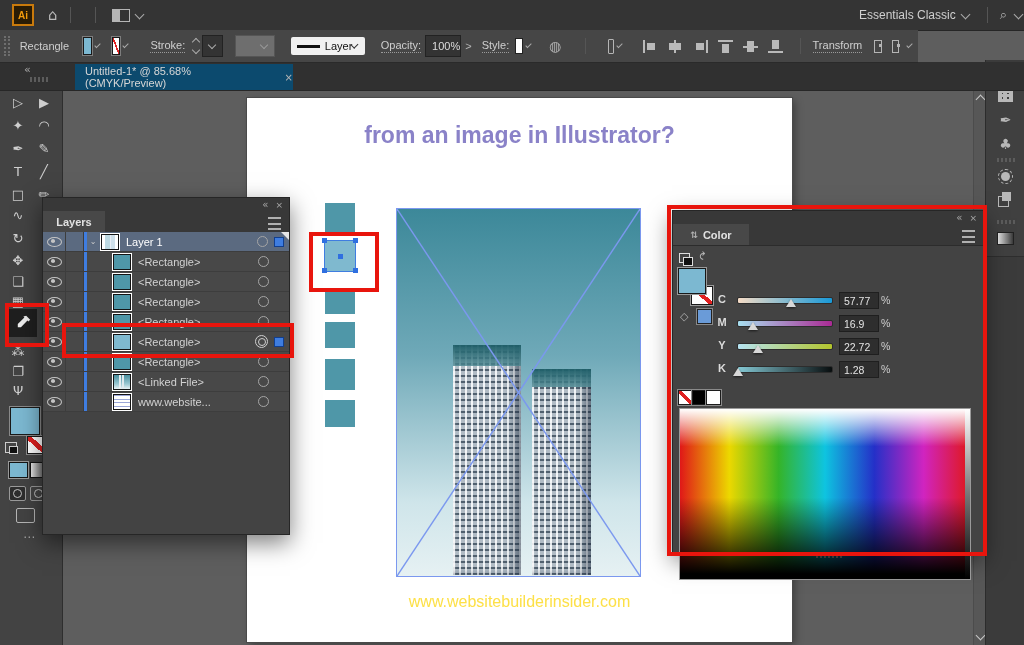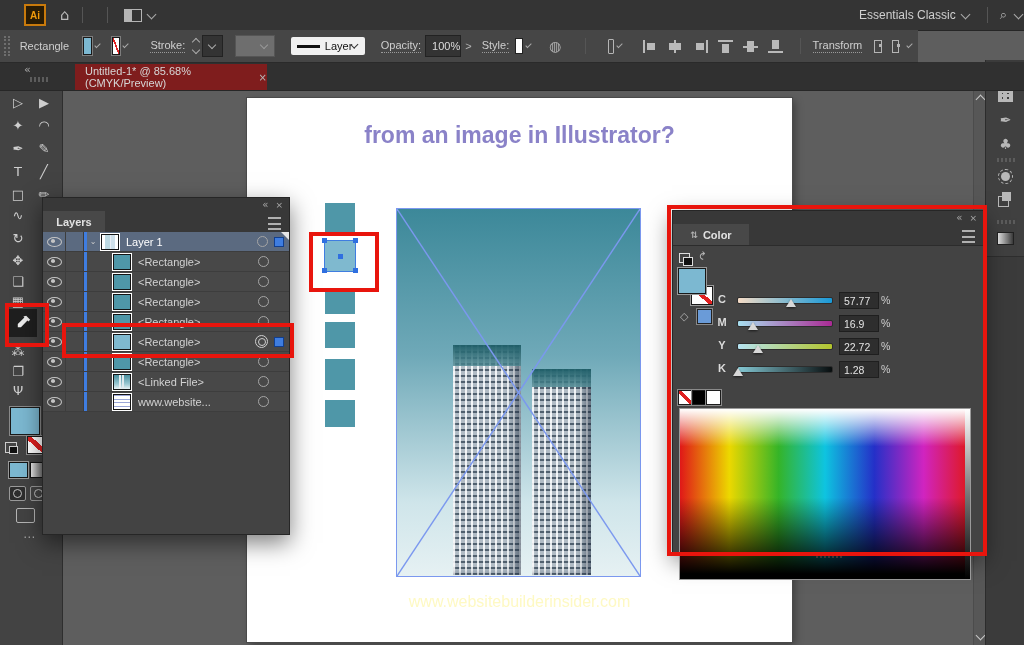--- a/index.html
+++ b/index.html
@@ -2,21 +2,21 @@
 <html><head>
 <meta charset="utf-8">
 <style>
   html,body{margin:0;padding:0;background:#888;}
   .app{position:relative;width:1024px;height:645px;background:#5e5e5e;overflow:hidden;
        font-family:"Liberation Sans",sans-serif;color:#d8d8d8;-webkit-font-smoothing:antialiased;}
   .glyph{font-family:"DejaVu Sans",sans-serif;}
   
   .menubar{position:absolute;left:0;top:0;width:1024px;height:30px;background:#343434;
            border-bottom:1px solid #262626;display:flex;align-items:center;z-index:5;}
-  .ai-logo{width:18px;height:18px;margin-left:24px;background:#2a1c05;border:2px solid #c97a0c;
+  .ai-logo{width:18px;height:18px;margin-left:12px;background:#2a1c05;border:2px solid #c97a0c;
            color:#f09a0c;font-size:10px;font-weight:700;display:flex;align-items:center;justify-content:center;}
   .home{font-size:15px;color:#b9b9b9;margin-left:14px;}
   .vsep{width:1px;height:16px;background:#555;margin:0 12px;}
   .menu-item{font-size:12px;color:#d6d6d6;padding:0 10px;cursor:default;}
   .mb-right{margin-left:auto;display:flex;align-items:center;}
   .workspace{font-size:12px;color:#cfcfcf;}
   .chev{display:inline-block;width:6px;height:6px;border-right:1.6px solid #aaa;border-bottom:1.6px solid #aaa;
         transform:rotate(45deg);margin:0 6px 2px 6px;}
   .ws-icon{width:16px;height:11px;border:1px solid #b5b5b5;position:relative;margin-left:4px;}
   .ws-icon::before{content:"";position:absolute;left:0;top:0;width:7px;height:100%;background:#b5b5b5;}
@@ -54,21 +54,21 @@
   .al-t .b1{left:0;top:0;width:15px;height:2px;} .al-t .b2{left:4px;top:4px;width:7px;height:9px;}
   .al-m .b1{left:0;top:6px;width:15px;height:2px;} .al-m .b2{left:4px;top:1px;width:7px;height:11px;}
   .al-b .b1{left:0;bottom:0;width:15px;height:2px;} .al-b .b2{left:4px;bottom:4px;width:7px;height:9px;}
   .tf-ic{width:13px;height:11px;border:1.5px solid #b5b5b5;margin:0 5px;position:relative;}
   .tf-ic::after{content:"";position:absolute;left:4px;top:3px;width:3px;height:3px;background:#b5b5b5;}
   
   .tabbar{position:absolute;left:0;top:62px;width:1024px;height:28px;background:#303030;border-bottom:1px solid #272727;z-index:4;}
   .collapse-l{position:absolute;left:24px;top:1px;font-size:11px;color:#a8a8a8;letter-spacing:-1px;}
   .grip-h{position:absolute;left:30px;top:15px;width:18px;height:5px;
           background:repeating-linear-gradient(90deg,#5c5c5c 0 2px,transparent 2px 4px);}
-  .doctab{position:absolute;left:75px;top:2px;width:192px;height:26px;background:#7f1d1d;
+  .doctab{position:absolute;left:75px;top:2px;width:218px;height:26px;background:#0c4a6e;
           display:flex;align-items:center;font-size:11px;color:#d6d6d6;}
   .doctab .title{margin-left:10px;}
   .doctab .x{margin-left:10px;color:#b5b5b5;font-size:10px;}
   
   .toolbar{position:absolute;left:0;top:90px;width:62px;height:555px;background:#434343;border-right:1px solid #2e2e2e;z-index:3;}
   .tool{position:absolute;width:24px;height:21px;display:flex;align-items:center;justify-content:center;
         font-size:13px;color:#cfcfcf;}
   .tool.dark{background:#1f1f1f;width:28px;height:28px;}
   .fillsw{position:absolute;left:10px;top:317px;width:28px;height:26px;border:1px solid #1a1a1a;box-shadow:0 0 0 1px #8a8a8a;z-index:2;}
   .strokesw{position:absolute;left:27px;top:346px;width:18px;height:16px;border:1px solid #1a1a1a;box-shadow:0 0 0 1px #8a8a8a;
@@ -80,21 +80,21 @@
             background:linear-gradient(90deg,#e8e8e8,#3a3a3a);}
   .mode{position:absolute;width:15px;height:13px;border:1px solid #9a9a9a;border-radius:2px;}
   .mode::after{content:"";position:absolute;left:3px;top:2px;width:7px;height:7px;border:1.4px solid #c5c5c5;border-radius:50%;}
   .scrmode{position:absolute;left:16px;top:418px;width:17px;height:13px;border:1.5px solid #b5b5b5;border-radius:2px;}
   .dots3{position:absolute;left:23px;top:440px;color:#a5a5a5;font-size:12px;letter-spacing:2px;}
   
   .artboard{position:absolute;left:247px;top:98px;width:545px;height:544px;background:#fff;
             box-shadow:0 0 0 1px #4a4a4a,3px 3px 8px rgba(0,0,0,.35);z-index:1;}
   .cv-title{position:absolute;left:247px;top:120px;width:545px;text-align:center;z-index:2;
             font-size:23px;line-height:31px;font-weight:700;color:#8a82c8;}
-  .cv-url{position:absolute;left:247px;top:593px;width:545px;text-align:center;z-index:2;font-size:16px;color:#fef9c3;}
+  .cv-url{position:absolute;left:247px;top:593px;width:545px;text-align:center;z-index:2;font-size:16px;color:#fde047;}
   .cswatch{position:absolute;left:325px;width:30px;z-index:2;}
   .cswatch.selected{outline:1.5px solid #3f7de0;}
   .hnd{position:absolute;width:5px;height:5px;background:#2f6fe0;z-index:3;}
   .imgframe{position:absolute;left:396px;top:208px;width:243px;height:367px;z-index:2;border:1px solid #7b98ef;
             background:linear-gradient(to bottom,#3c8899 0%,#6fa9b8 40%,#cfe5ea 80%,#e6f1f3 100%);overflow:hidden;}
   .tower{position:absolute;bottom:1px;background-color:#8b9aa6;
          background-image:repeating-linear-gradient(to right,rgba(250,252,253,.85) 0 2px,rgba(90,110,125,.25) 2px 6px),
                           repeating-linear-gradient(to bottom,rgba(25,40,55,.55) 0 2px,rgba(235,240,244,.7) 2px 6px);
          box-shadow:inset -7px 0 8px rgba(25,40,60,.5),inset 2px 0 2px rgba(255,255,255,.4);}
   .tower::before{content:"";position:absolute;left:0;top:0;right:0;height:9%;

